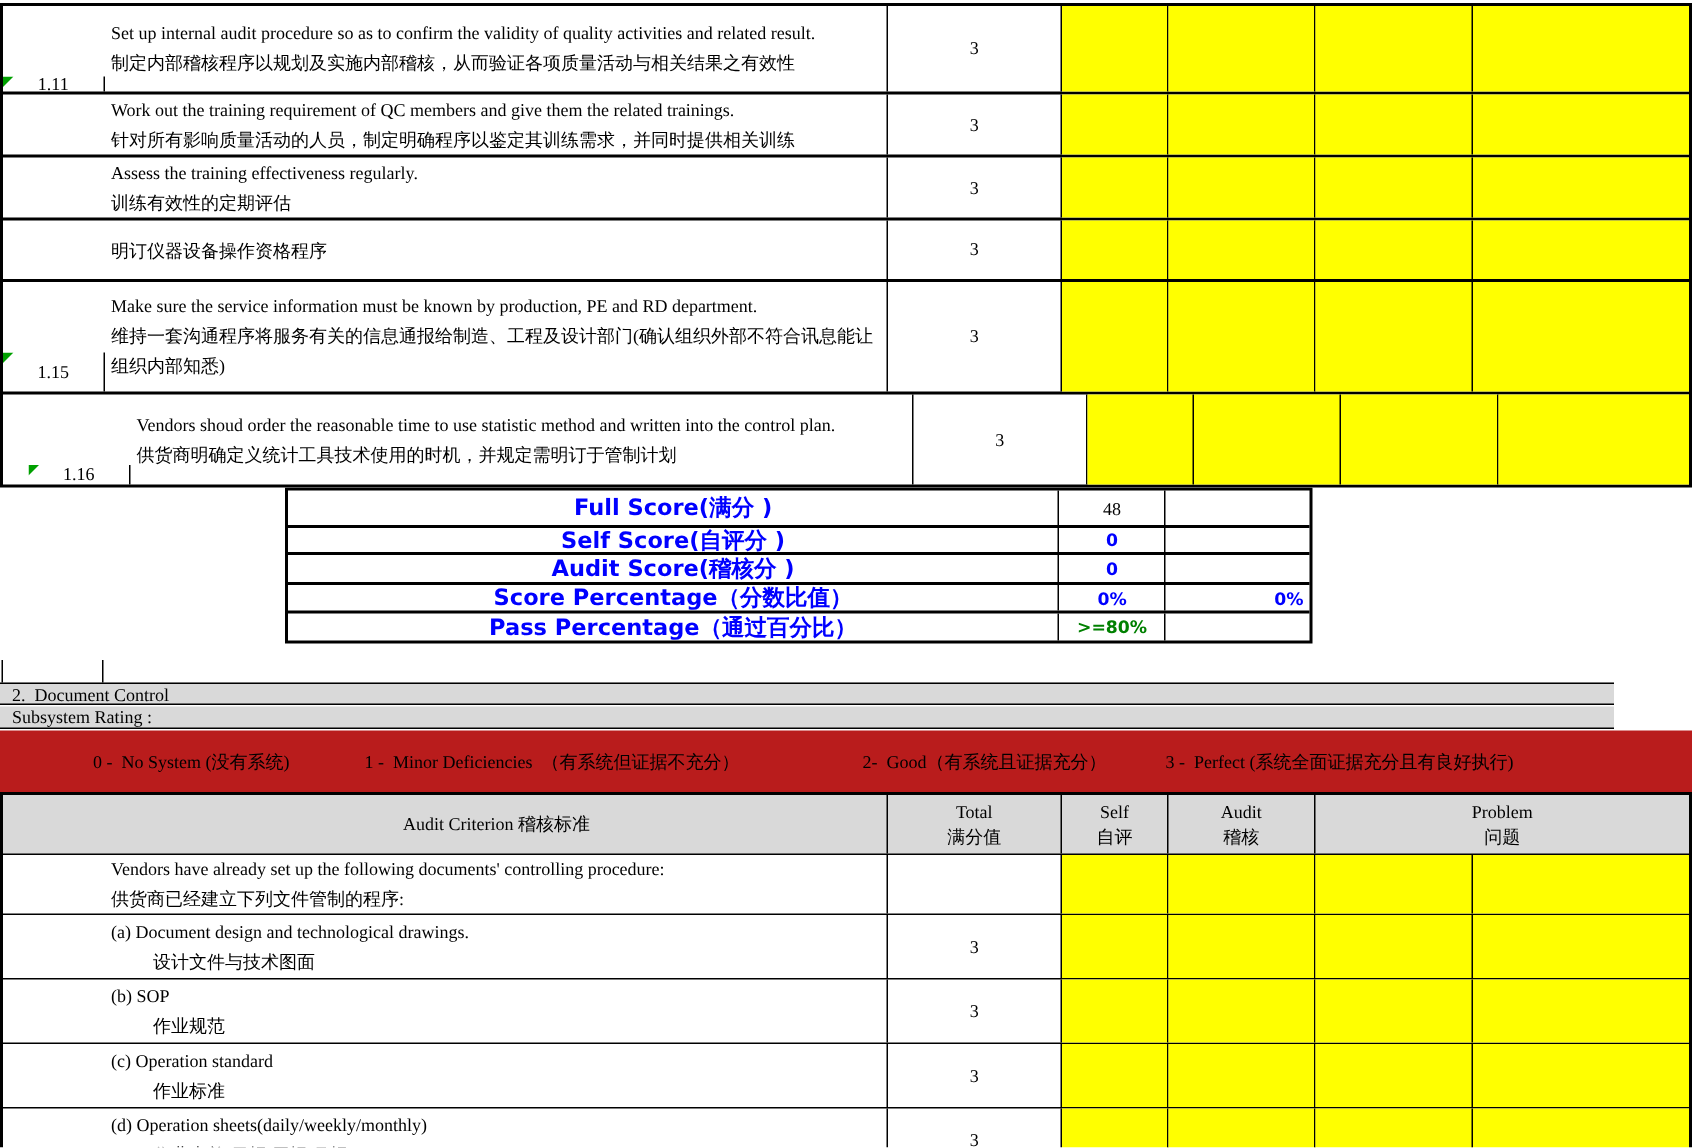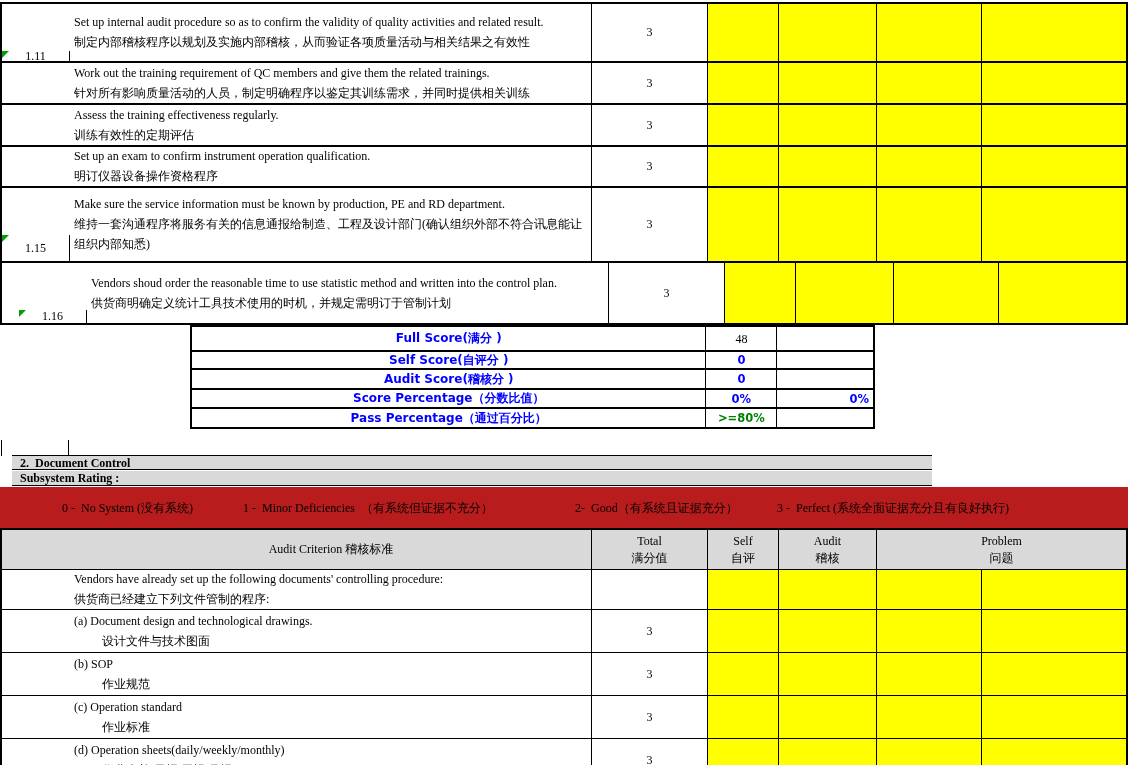--- a/index.html
+++ b/index.html
@@ -26,34 +26,34 @@
   .tri{position:absolute;top:0;left:0;width:0;height:0;
        border-top:7px solid #00A000;border-right:7px solid transparent;}
 
   
   #summary{position:absolute;left:190px;top:325px;width:685px;border:2px solid #000;box-sizing:border-box;background:#fff;}
   .sum-row{display:flex;border-bottom:2px solid #000;box-sizing:border-box;}
   .sum-row:last-child{border-bottom:none;}
   .sum-label{width:516px;box-sizing:border-box;border-right:1px solid #000;
              display:flex;align-items:center;justify-content:center;
              font-family:"DejaVu Sans","Liberation Sans",sans-serif;font-weight:bold;
-             font-size:12px;color:#0000FF;}
+             font-size:15px;color:#0000FF;}
   .sum-v1{width:71px;box-sizing:border-box;border-right:1px solid #000;
           display:flex;align-items:center;justify-content:center;
           font-family:"DejaVu Sans","Liberation Sans",sans-serif;font-weight:bold;font-size:11.5px;}
   .sum-v2{width:96px;box-sizing:border-box;display:flex;align-items:center;justify-content:flex-end;
           padding-right:4px;font-family:"DejaVu Sans","Liberation Sans",sans-serif;font-weight:bold;font-size:11.5px;}
   .v-black{color:#000;font-family:"Liberation Serif",serif;font-weight:normal;font-size:12px;
            align-items:flex-end;padding-bottom:3px;}
   .v-blue{color:#0000FF;}
   .v-green{color:#008000;}
 
   
-  .graybar{position:absolute;left:12px;width:920px;background:#D9D9D9;box-sizing:border-box;
-           border-top:1px solid #000;border-bottom:1px solid #000;line-height:13px;padding:1px 0 0 8px;font-weight:bold;}
+  .graybar{position:absolute;left:0;width:1076px;background:#D9D9D9;box-sizing:border-box;
+           border-top:1px solid #000;border-bottom:1px solid #000;line-height:13px;padding:1px 0 0 8px;}
   #rating-row{position:absolute;left:0;top:487px;width:1128px;height:41px;background:#b91c1c;}
   .rating-item{position:absolute;top:13px;white-space:pre;}
 
   
   #table2{top:528px;}
   #table2 .row{border-bottom:1px solid #000;}
   #table2 .hdr{background:#D9D9D9;height:40px;}
   .hcell{display:flex;flex-direction:column;align-items:center;justify-content:center;line-height:17px;}
   .gapline{position:absolute;width:1px;background:#000;}
 </style>
@@ -117,21 +117,20 @@
       <div class="cell c-doc yellow"></div>
       <div class="cell c-prob yellow"></div>
     </div>
 
     <div class="row" style="height:41px;">
       <div class="cell c-num">
         <span class="tri"></span>
         <span>1.14</span>
       </div>
       <div class="cell c-crit">
-        <div class="en">Set up an exam to confirm instrument operation qualification.</div>
         <div class="zh">明订仪器设备操作资格程序</div>
       </div>
       <div class="cell c-total">
           <span>3</span>
         </div>
       <div class="cell c-self yellow"></div>
       <div class="cell c-audit yellow"></div>
       <div class="cell c-doc yellow"></div>
       <div class="cell c-prob yellow"></div>
     </div>

